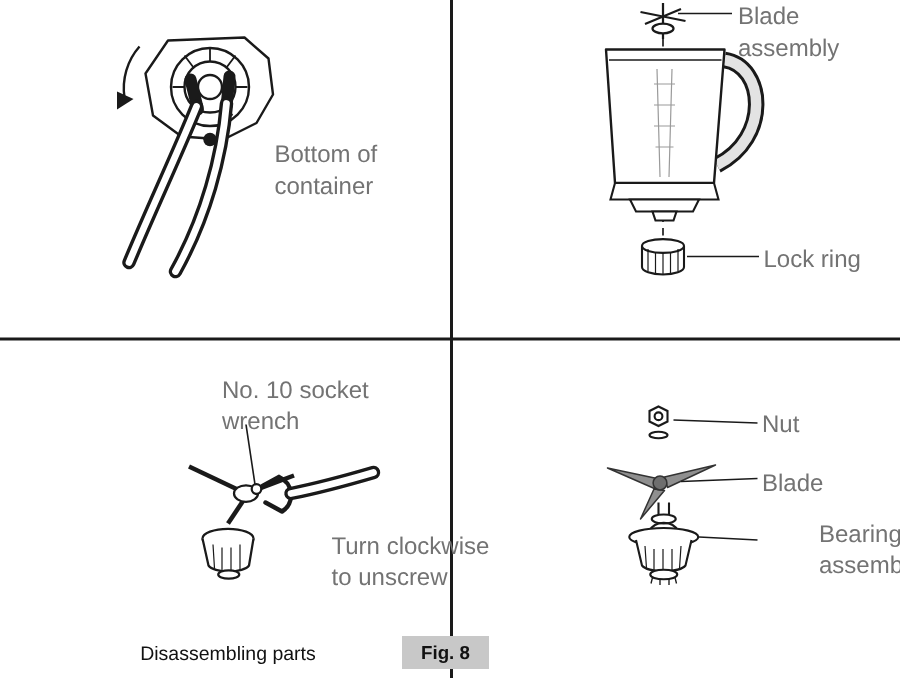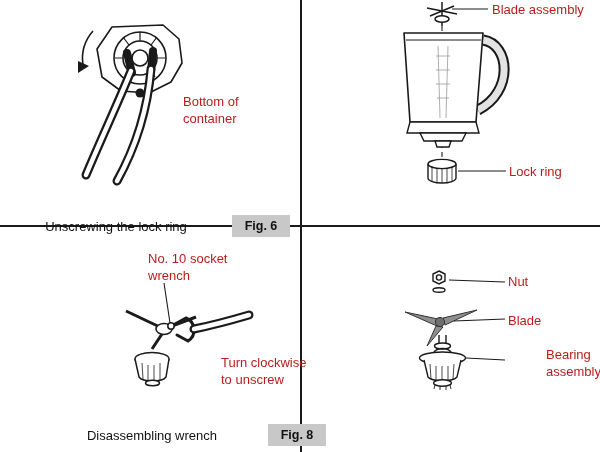--- a/index.html
+++ b/index.html
@@ -6,21 +6,21 @@
   html,body { background:#ffffff; font-family:"Liberation Sans", sans-serif; color:#111; }
   .page { position:relative; width:600px; height:452px; background:#fff; overflow:hidden; }
   .divider-v { position:absolute; left:300px; top:0; width:2px; height:452px; background:#1a1a1a; }
   .divider-h { position:absolute; left:0; top:225px; width:600px; height:2px; background:#1a1a1a; }
   .panel { position:absolute; overflow:hidden; }
   .p1 { left:0;   top:0;   width:300px; height:243px; }
   .p2 { left:302px; top:0; width:298px; height:225px; }
   .p3 { left:0;   top:227px; width:300px; height:225px;margin-left:36px; }
   .p4 { left:302px; top:227px; width:298px; height:225px; }
   .art { position:absolute; left:0; top:0; width:100%; height:100%; }
-  .callout { position:absolute; font-size:13px; line-height:1.3; white-space:pre-line; color:#b91c1c; }
+  .callout { position:absolute; font-size:16px; line-height:1.3; white-space:pre-line; color:#737373; }
   .caption-row { position:absolute; left:0; right:0; bottom:6px; height:22px; display:flex; align-items:center; }
   .caption { flex:1; text-align:center; font-size:13px; color:#111; }
   .figbadge { width:58px; height:22px; margin-right:10px; background:#c8c8c8; color:#111;
               font-weight:bold; font-size:12.5px; display:flex; align-items:center; justify-content:center; }
 </style>
 </head>
 <body>
 
 <div class="page">
   <div class="divider-v"></div>
@@ -44,24 +44,20 @@
         <path d="M153,42 L151,62" stroke="#1a1a1a" stroke-width="8"></path>
         <path d="M131,62 C118,94 101,130 86,166" stroke="#1a1a1a" stroke-width="9"></path>
         <path d="M131,62 C118,94 101,130 86,166" stroke="#ffffff" stroke-width="4.5"></path>
         <path d="M151,60 C148,96 137,136 117,172" stroke="#1a1a1a" stroke-width="9"></path>
         <path d="M151,60 C148,96 137,136 117,172" stroke="#ffffff" stroke-width="4.5"></path>
         <circle cx="140" cy="84" r="4.5" fill="#1a1a1a" stroke="none"></circle>
       </g>
     </svg>
     <div class="callout" style="left:183px; top:94px;">Bottom of
 container</div>
-    <div class="caption-row">
-      <div class="caption">Unscrewing the lock ring</div>
-      <div class="figbadge">Fig. 6</div>
-    </div>
   </section>
 
   <section class="panel p2">
     <svg class="art" viewBox="0 0 298 225">
       <path d="M140,26 L140,158" stroke="#1a1a1a" stroke-width="1.1" stroke-dasharray="5,4" fill="none"></path>
       <g stroke="#1a1a1a" fill="none" stroke-width="1.5">
         <path d="M140,2 L140,26"></path>
         <path d="M125,8 L155,14 M152,6 L128,16"></path>
         <ellipse cx="140" cy="19" rx="7" ry="3.2" fill="#ffffff"></ellipse>
       </g>
@@ -108,21 +104,21 @@
         <path d="M150,91 A13,13 0 0 1 152,114 M150,91 L139,97 M152,114 L141,108" stroke="#1a1a1a" stroke-width="3"></path>
         <path d="M158,102 C178,98 196,93 213,88" stroke="#1a1a1a" stroke-width="9"></path>
         <path d="M158,102 C178,98 196,93 213,88" stroke="#ffffff" stroke-width="4.5"></path>
       </g>
     </svg>
     <div class="callout" style="left:112px; top:24px;">No. 10 socket
 wrench</div>
     <div class="callout" style="left:185px; top:128px;">Turn clockwise
 to unscrew</div>
     <div class="caption-row">
-      <div class="caption">Disassembling wrench</div>
+      <div class="caption">Disassembling parts</div>
       <div class="figbadge">Fig. 8</div>
     </div>
   </section>
 
   <section class="panel p4">
     <svg class="art" viewBox="0 0 298 225">
       <g stroke="#1a1a1a" fill="#ffffff" stroke-width="1.4">
         <polygon points="137,44 143,47 143,54 137,57 131,54 131,47"></polygon>
         <circle cx="137" cy="50.5" r="2.6"></circle>
         <ellipse cx="137" cy="63" rx="6" ry="2.2"></ellipse>

